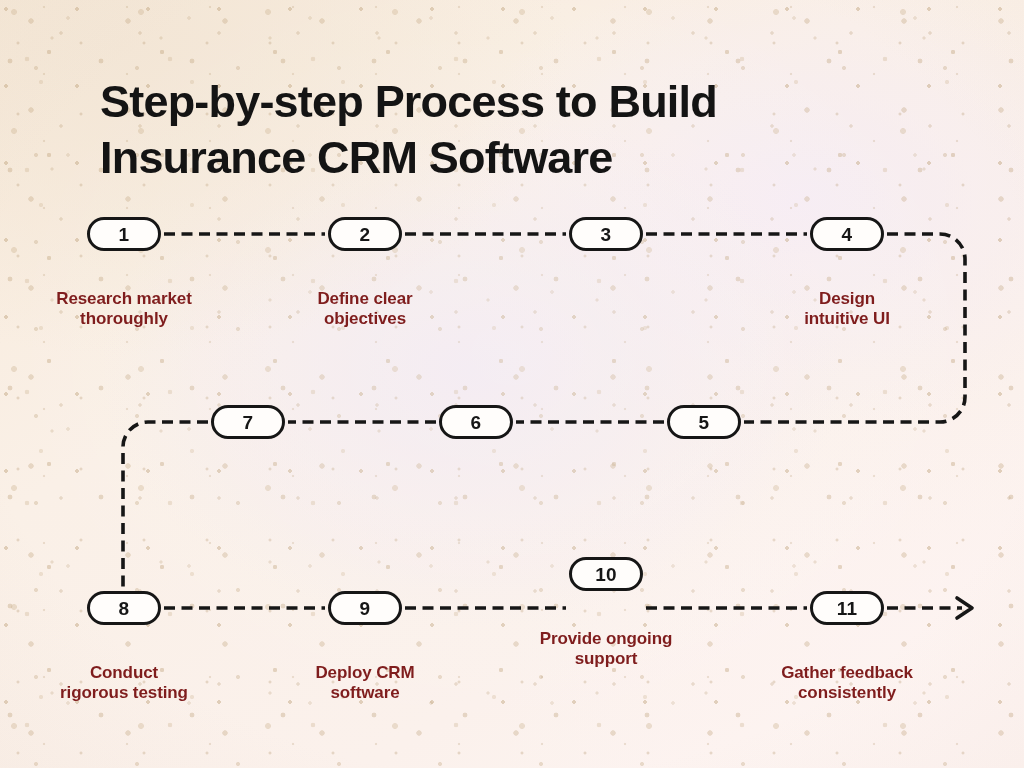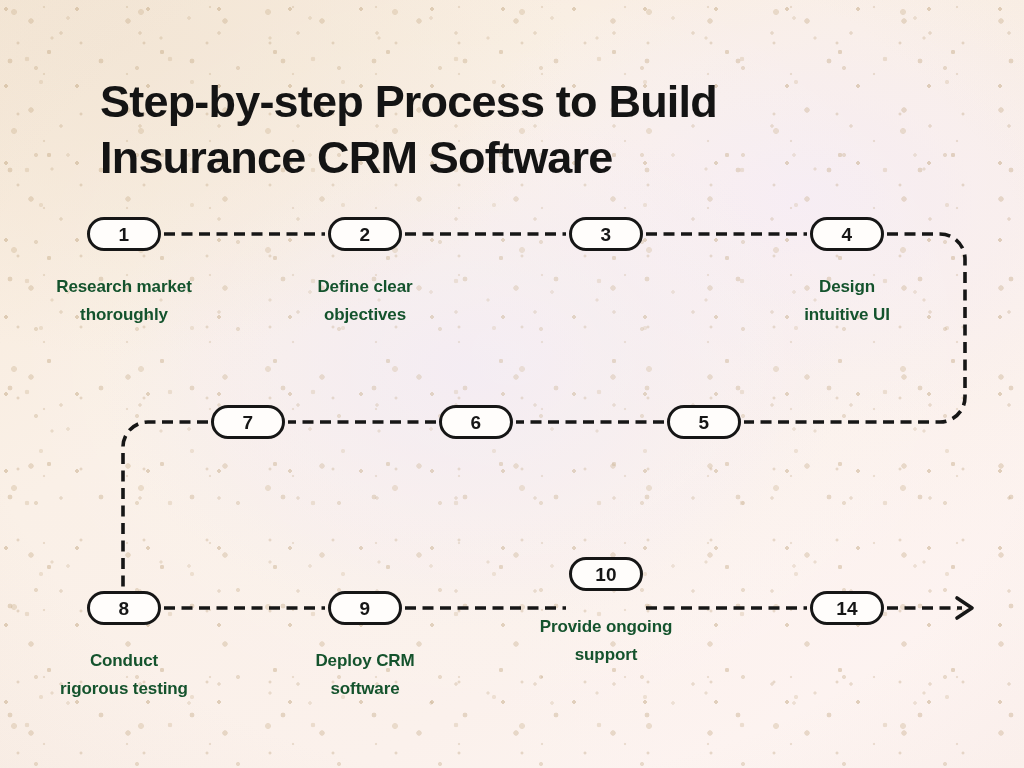--- a/index.html
+++ b/index.html
@@ -106,25 +106,25 @@
     box-sizing: border-box;
   }
   .step-num {
     font-size: 19px;
     font-weight: 700;
     color: #161616;
     line-height: 1;
     letter-spacing: .3px;
   }
   .step-label {
-    margin-top: 22px;
+    margin-top: 38px;
     font-size: 17px;
     font-weight: 700;
-    line-height: 28px;
-    color: #14532d;
+    line-height: 20px;
+    color: #7f1d1d;
     white-space: pre-line;
     letter-spacing: -0.1px;
   }
 </style>
 </head>
 <body>
 
 <div id="canvas">
 
   <div class="wash wash-a"></div>
@@ -224,17 +224,19 @@
   <div class="step" style="left:606px; top:557px;">
     <div class="step-pill">
       <span class="step-num">10</span>
     </div>
     <div class="step-label">Provide ongoing
 support</div>
   </div>
 
   <div class="step" style="left:847px; top:591px;">
     <div class="step-pill">
-      <span class="step-num">14</span>
-    </div>
+      <span class="step-num">11</span>
+    </div>
+    <div class="step-label">Gather feedback
+consistently</div>
   </div>
 
 </div>
 
 </body></html>

